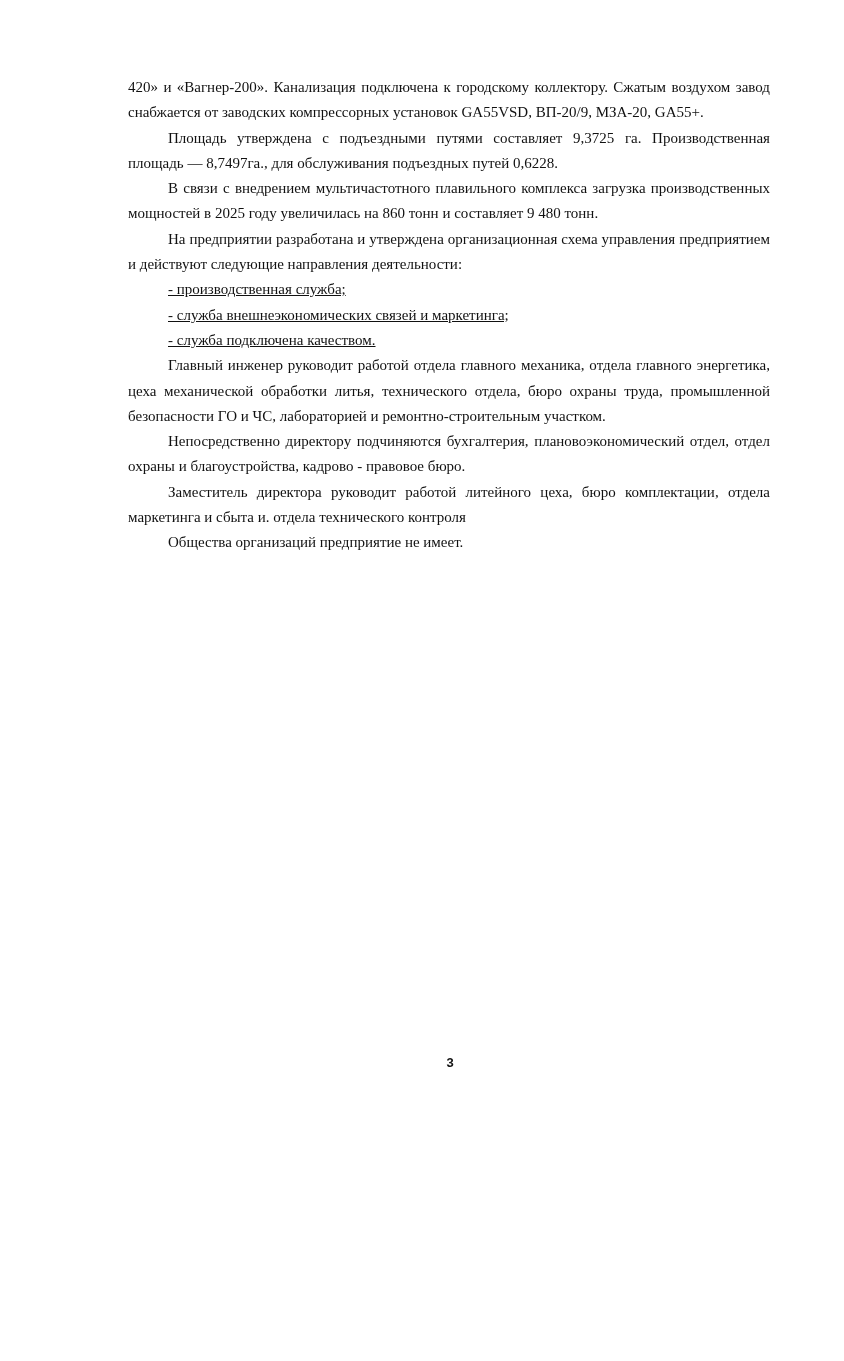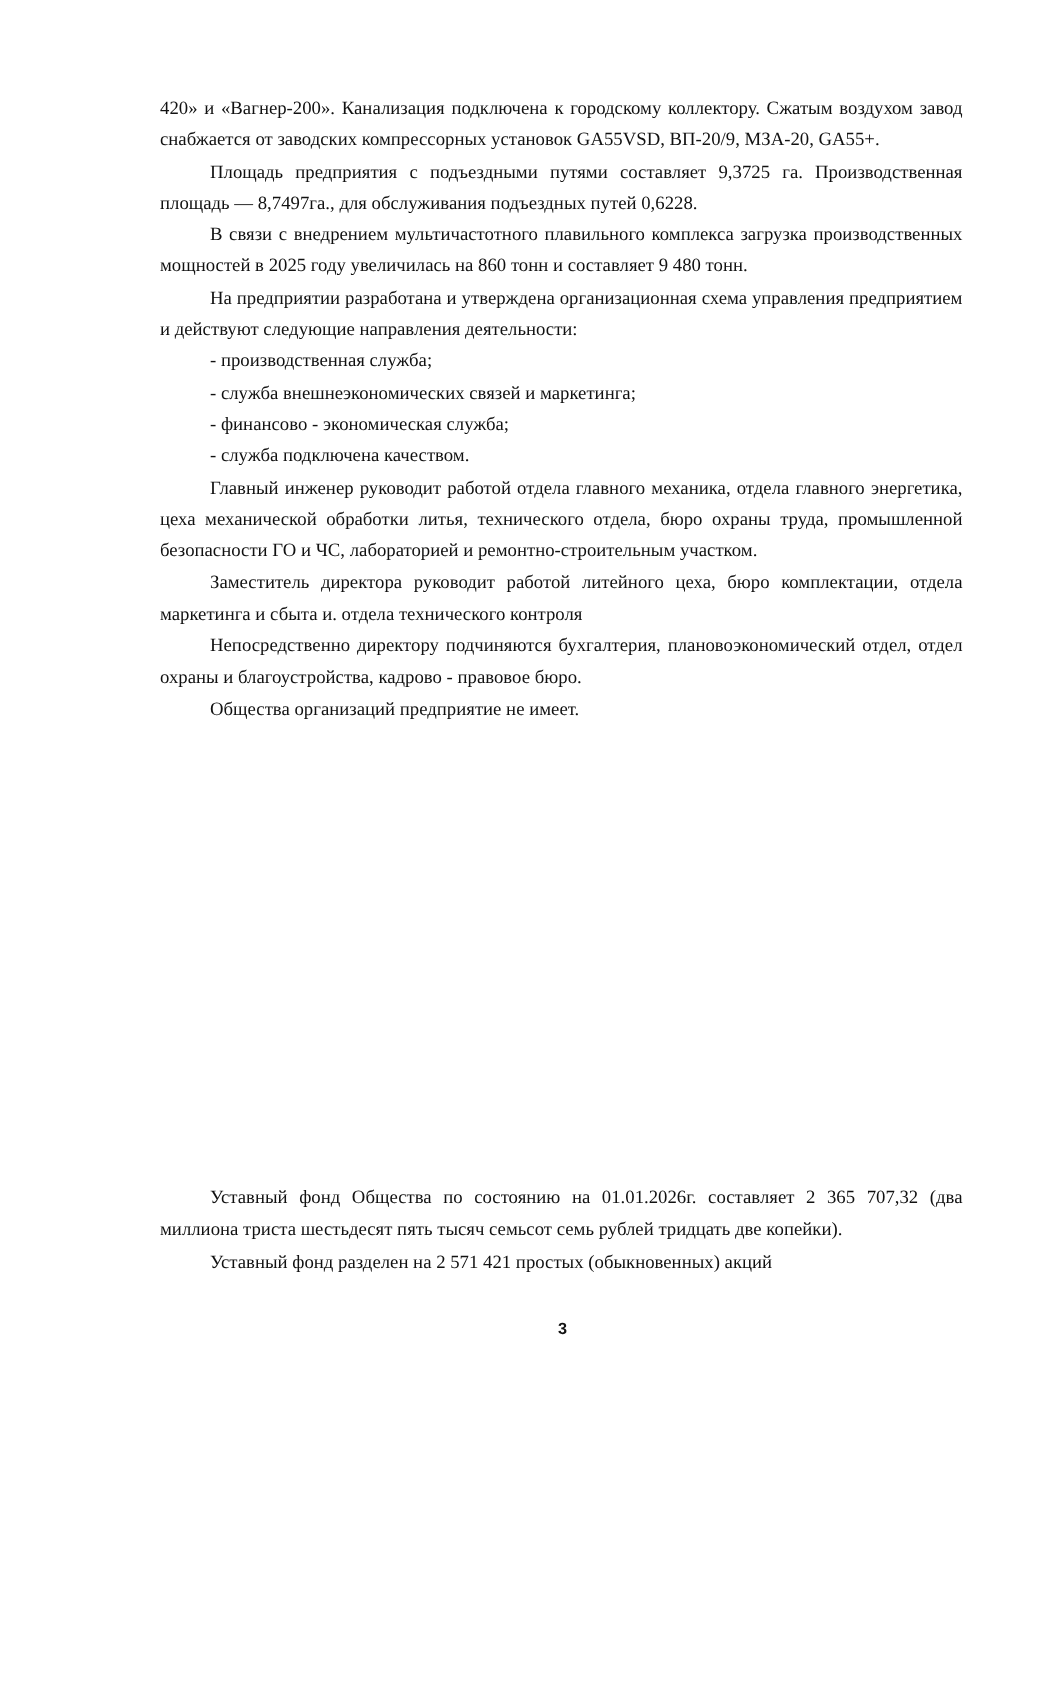--- a/index.html
+++ b/index.html
@@ -37,56 +37,52 @@
       text-align: justify;
       text-indent: 40px;
     }
     p.noindent { text-indent: 0; }
     p.last-left { text-align-last: left; }
     .list-item {
       margin: 0;
       padding-left: 40px;
       text-align: left;
       text-indent: 0;
+      text-decoration: underline;
     }
     .page-number {
       position: absolute;
       top: 1055px;
       left: 0;
       width: 900px;
       text-align: center;
       font-family: "Liberation Sans", "DejaVu Sans", sans-serif;
       font-weight: bold;
       font-size: 13px;
       color: #111111;
     }
   </style>
 </head>
 <body>
 
 <div class="page">
 
   <div class="text-block block-top">
     <p class="noindent">420» и «Вагнер-200». Канализация подключена к городскому коллектору. Сжатым воздухом завод снабжается от заводских компрессорных установок GA55VSD, ВП-20/9, МЗА-20, GA55+.</p>
-    <p>Площадь предприятия с подъездными путями составляет 9,3725 га. Производственная площадь — 8,7497га., для обслуживания подъездных путей 0,6228.</p>
+    <p>Площадь утверждена с подъездными путями составляет 9,3725 га. Производственная площадь — 8,7497га., для обслуживания подъездных путей 0,6228.</p>
     <p>В связи с внедрением мультичастотного плавильного комплекса загрузка производственных мощностей в 2025 году увеличилась на 860 тонн и составляет 9 480 тонн.</p>
     <p>На предприятии разработана и утверждена организационная схема управления предприятием и действуют следующие направления деятельности:</p>
 
     <div>
       <div class="list-item">- производственная служба;</div>
       <div class="list-item">- служба внешнеэкономических связей и маркетинга;</div>
-      <div class="list-item">- финансово - экономическая служба;</div>
       <div class="list-item">- служба подключена качеством.</div>
     </div>
 
     <p>Главный инженер руководит работой отдела главного механика, отдела главного энергетика, цеха механической обработки литья, технического отдела, бюро охраны труда, промышленной безопасности ГО и ЧС, лабораторией и ремонтно-строительным участком.</p>
+    <p>Непосредственно директору подчиняются бухгалтерия, плановоэкономический отдел, отдел охраны и благоустройства, кадрово - правовое бюро.</p>
     <p>Заместитель директора руководит работой литейного цеха, бюро комплектации, отдела маркетинга и сбыта и. отдела технического контроля</p>
-    <p>Непосредственно директору подчиняются бухгалтерия, плановоэкономический отдел, отдел охраны и благоустройства, кадрово - правовое бюро.</p>
     <p>Общества организаций предприятие не имеет.</p>
   </div>
 
-  <div class="text-block block-bottom">
-    <p>Уставный фонд Общества по состоянию на 01.01.2026г. составляет 2 365 707,32 (два миллиона триста шестьдесят пять тысяч семьсот семь рублей тридцать две копейки).</p>
-    <p class="last-left">Уставный фонд разделен на 2 571 421 простых (обыкновенных) акций</p>
-  </div>
 
   <div class="page-number">3</div>
 </div>
 
 </body></html>

